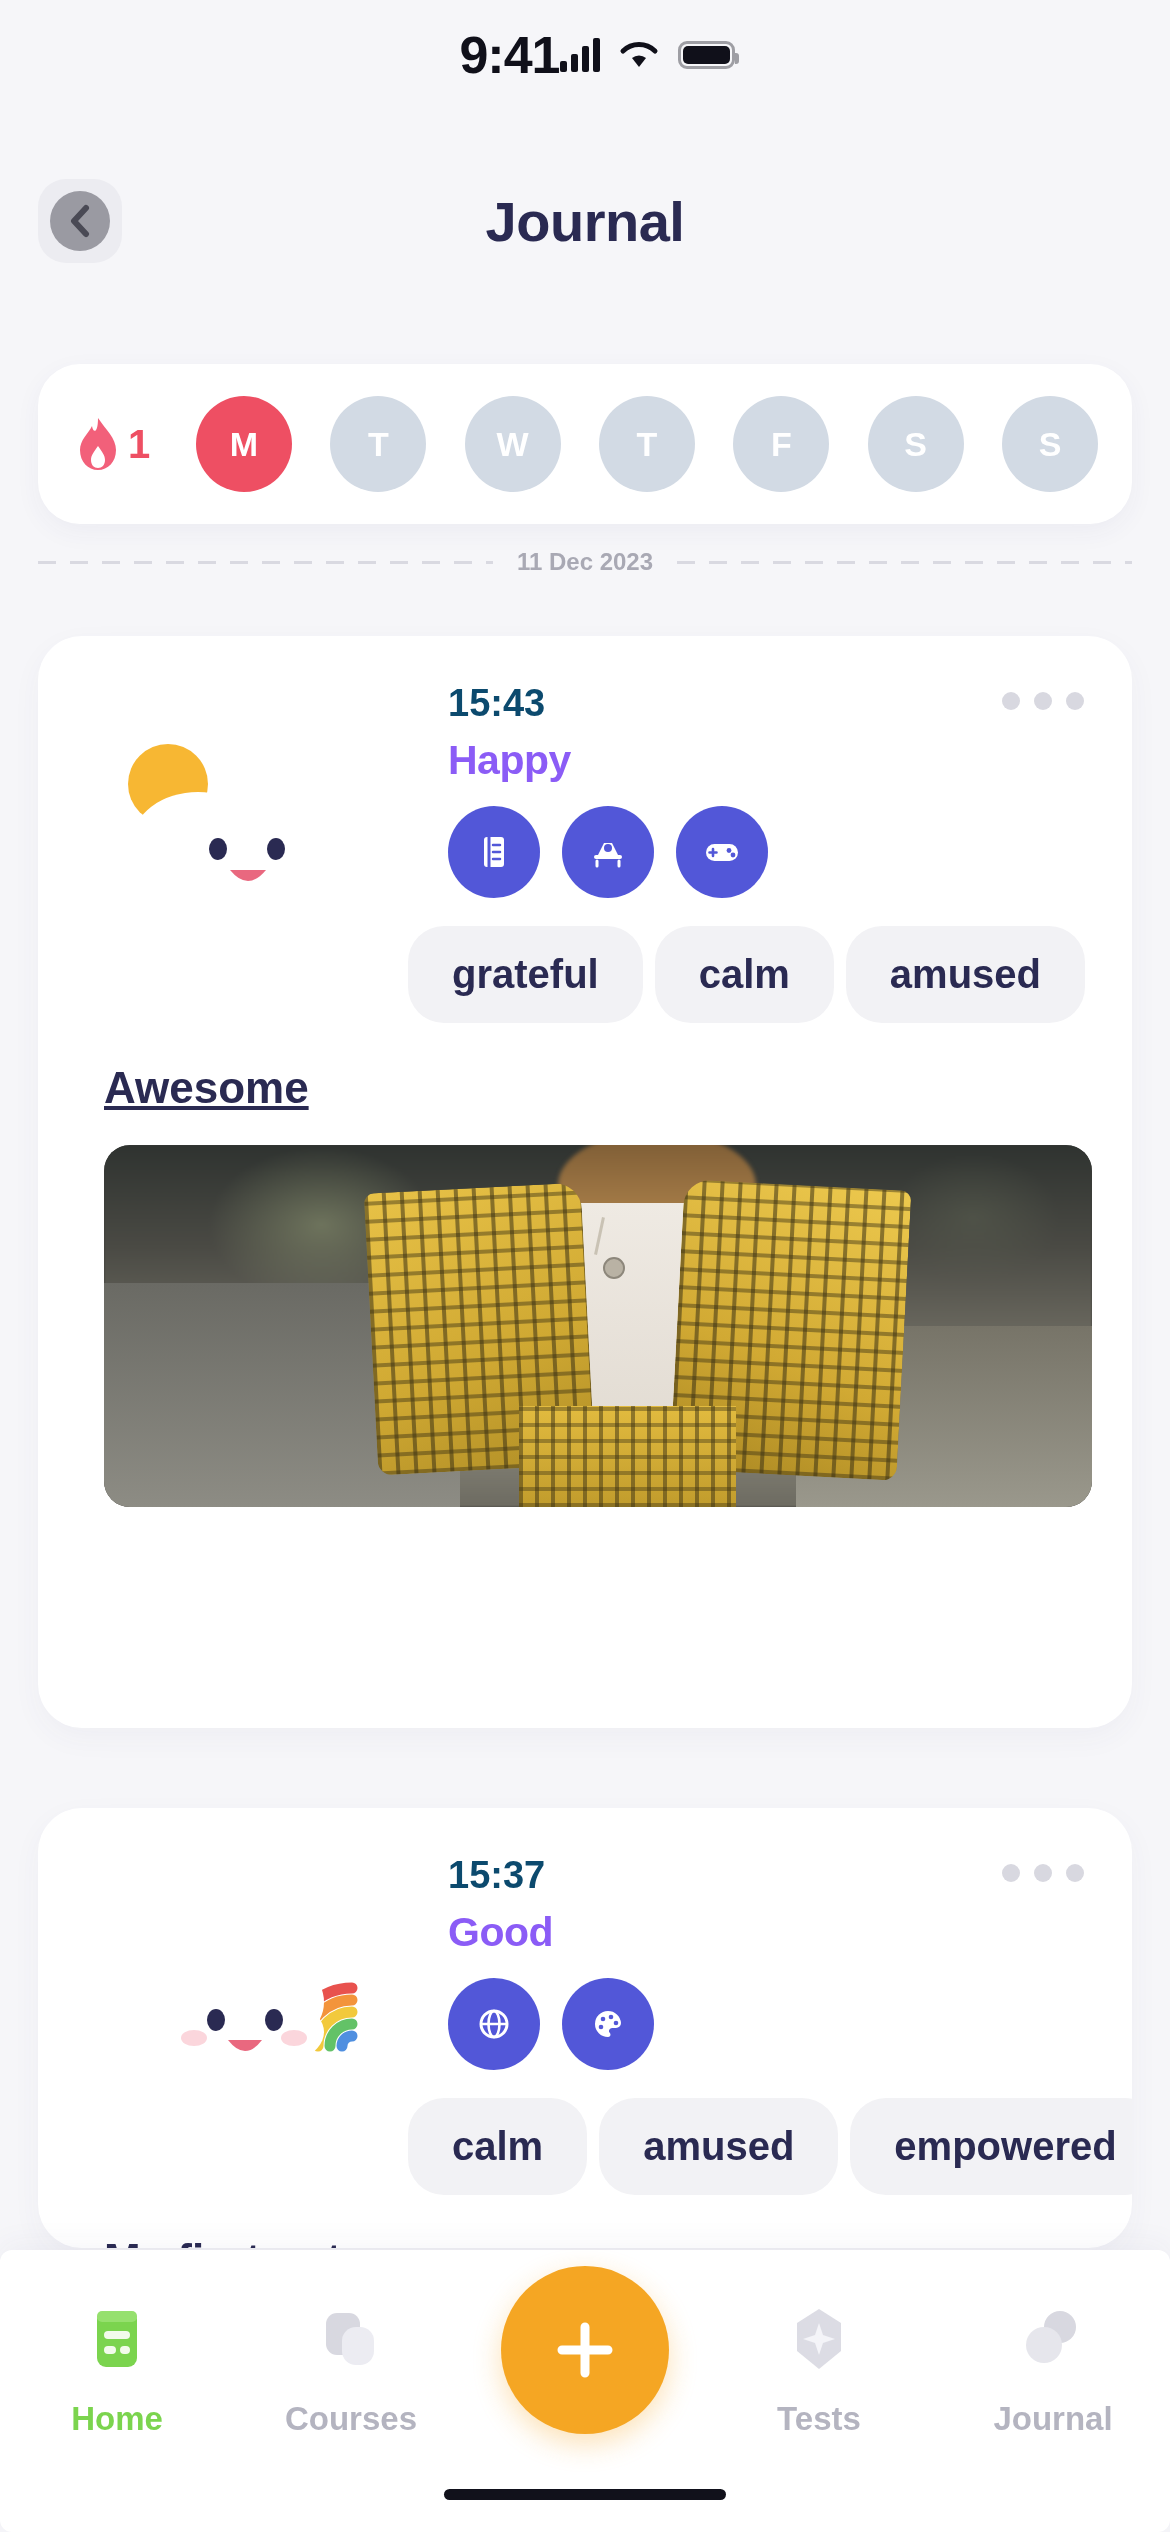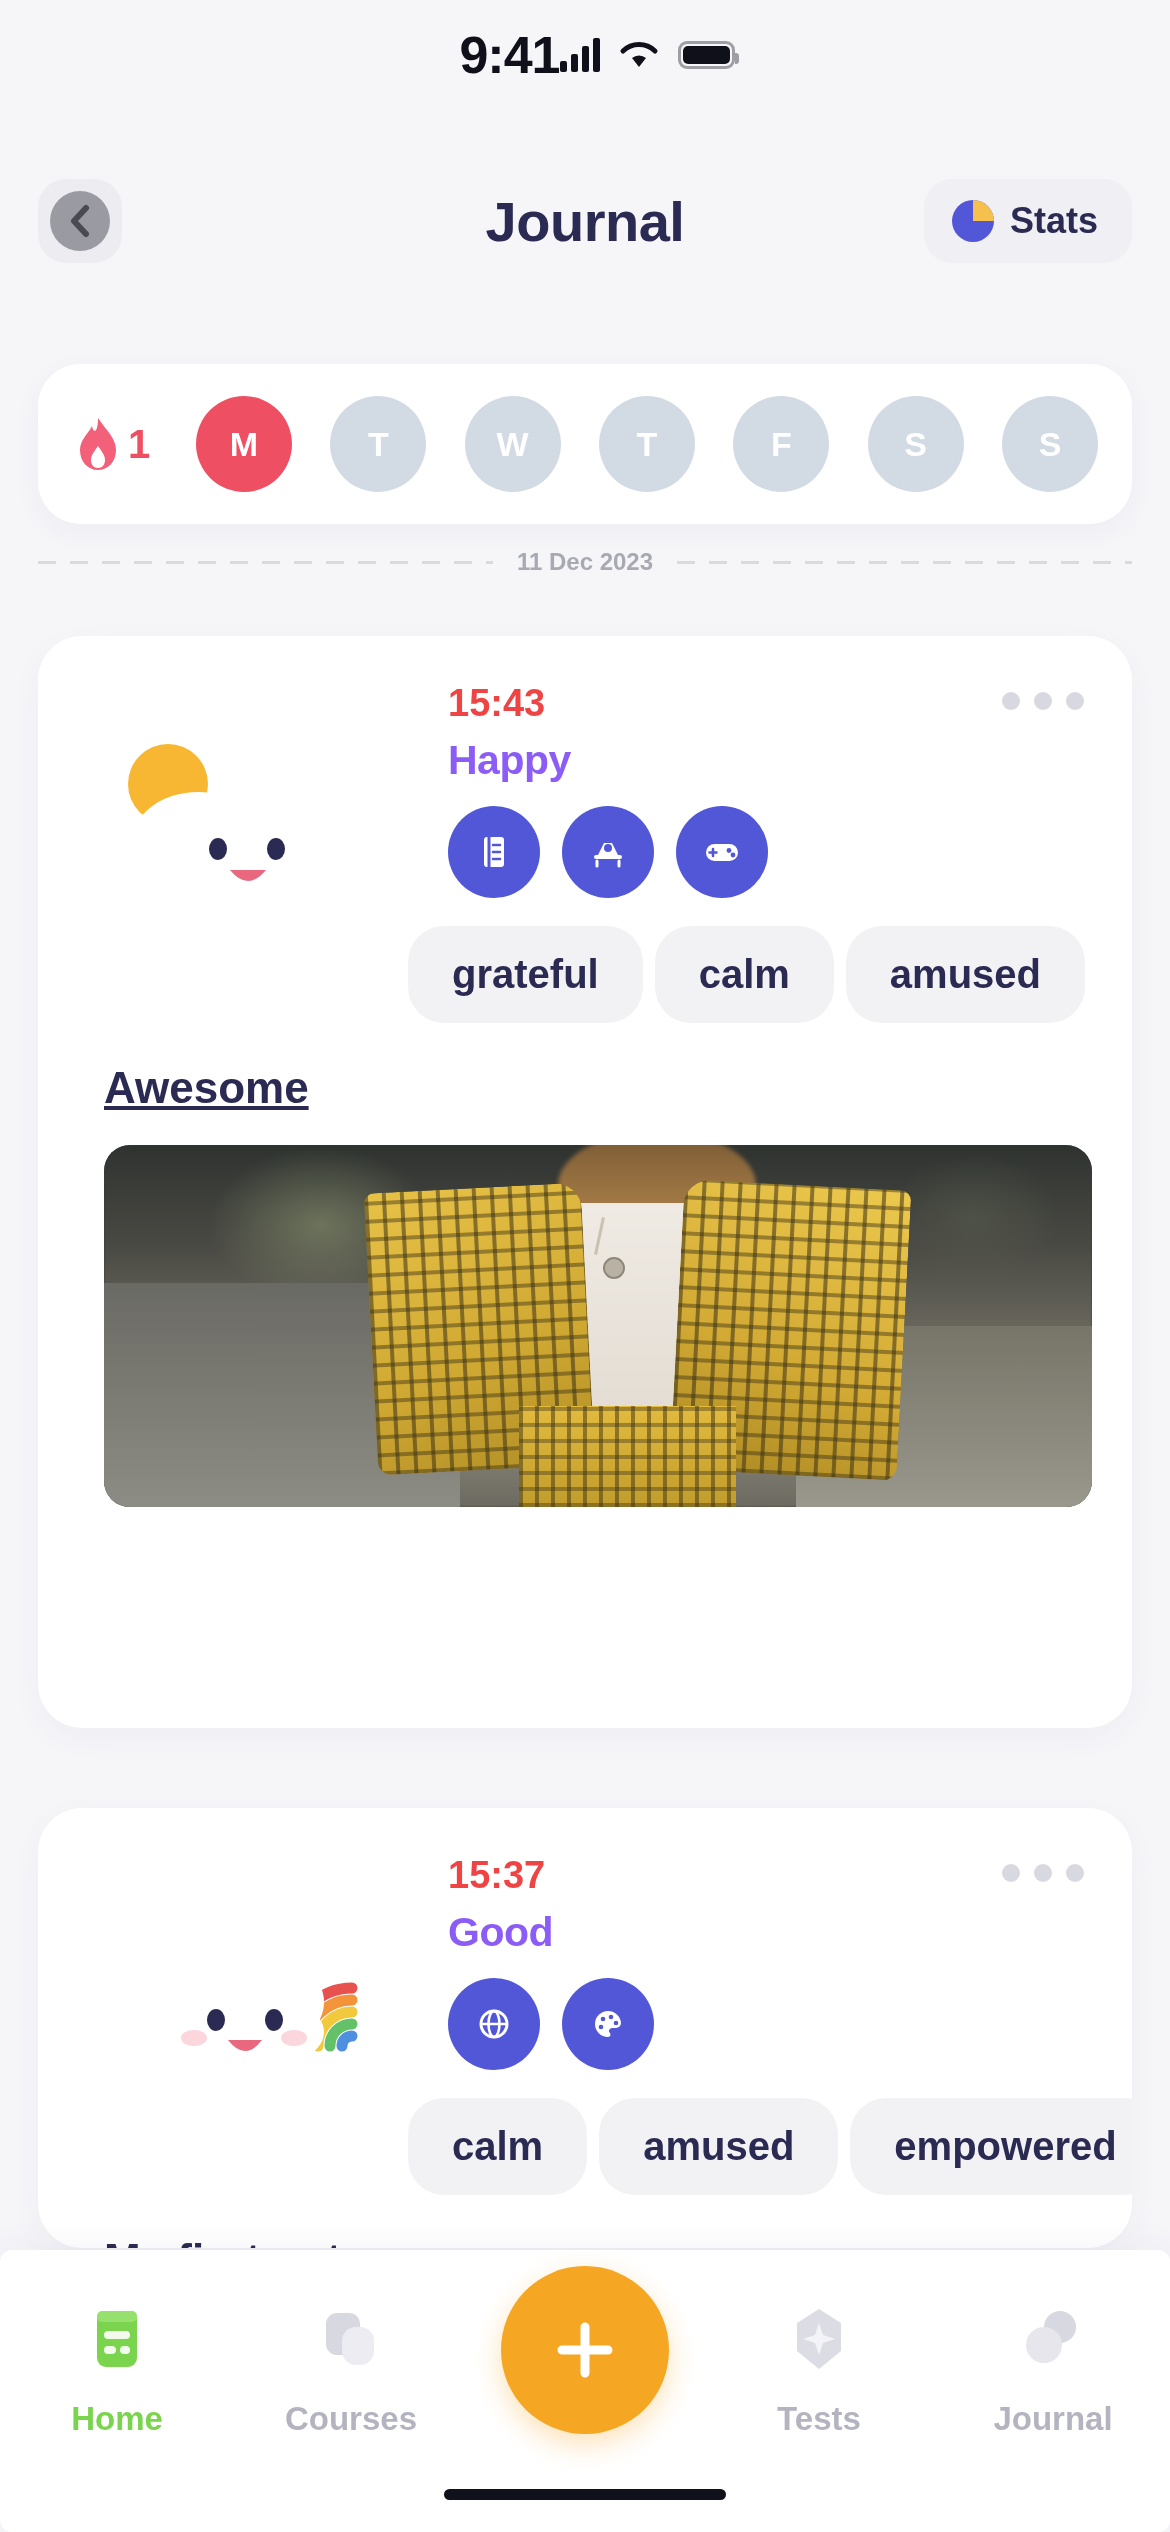--- a/index.html
+++ b/index.html
@@ -108,21 +108,21 @@
     overflow:hidden;
   }
   #card-1 { top:636px; height:1092px; }
   #card-2 { top:1808px; height:440px; }
 
   .card-head { position:relative; padding:46px 40px 0 40px; }
   .mood-art {
     position:absolute; left:60px; top:88px; width:300px; height:190px;
   }
   .card-body { margin-left:370px; padding-right:0; }
-  .entry-time { font-size:38px; font-weight:600; color:#ef4444; }
+  .entry-time { font-size:38px; font-weight:600; color:#0c4a6e; }
   .entry-mood {
     font-size:41px; font-weight:700; color:#8b5cf6; margin-top:12px; letter-spacing:-.5px;
   }
   .dots {
     position:absolute; right:48px; top:56px; display:flex; gap:14px;
   }
   .dots i { width:18px; height:18px; border-radius:50%; background:#D8D8E0; display:block; }
 
   .act-row { display:flex; gap:22px; margin-top:22px; }
   .act {
@@ -261,27 +261,20 @@
 
   <div class="header">
     <div class="back-btn">
       <div class="back-circle">
         <svg width="30" height="34" viewBox="0 0 30 34">
           <path d="M21 4 L9 17 L21 30" stroke="#4a4a55" stroke-width="6" fill="none" stroke-linecap="round" stroke-linejoin="round"></path>
         </svg>
       </div>
     </div>
     <div class="page-title">Journal</div>
-    <div class="stats-btn">
-      <div class="pie">
-        <div class="disc"></div>
-          <div class="wedge"></div>
-      </div>
-      <div class="stats-label">Stats</div>
-    </div>
   </div>
 
   <div class="streak">
     <div class="flame-wrap">
       <svg class="flame" viewBox="0 0 44 56">
         <path d="M22 2 C30 14 40 22 40 34 C40 46 32 54 22 54 C12 54 4 46 4 34 C4 24 12 18 16 10 C17 17 22 18 22 2 Z" fill="#F2607A"></path>
         <path d="M22 30 C26 36 29 39 29 44 C29 49 26 52 22 52 C18 52 15 49 15 44 C15 39 18 36 22 30 Z" fill="#ffffff"></path>
       </svg>
       <div class="streak-count">1</div>
     </div>

